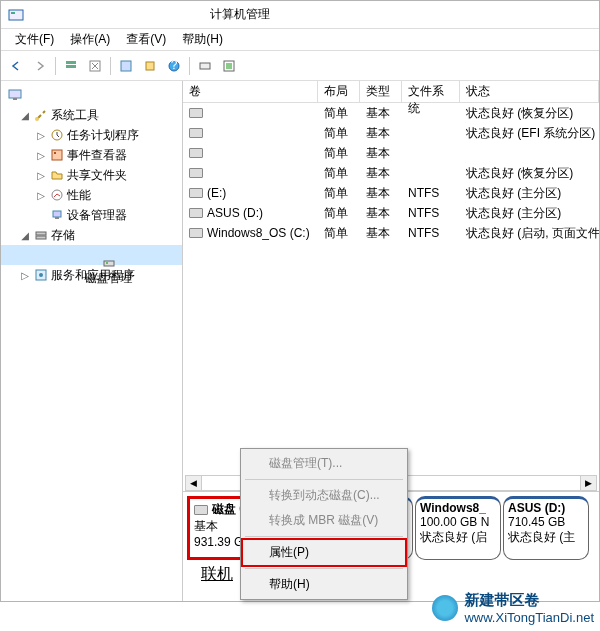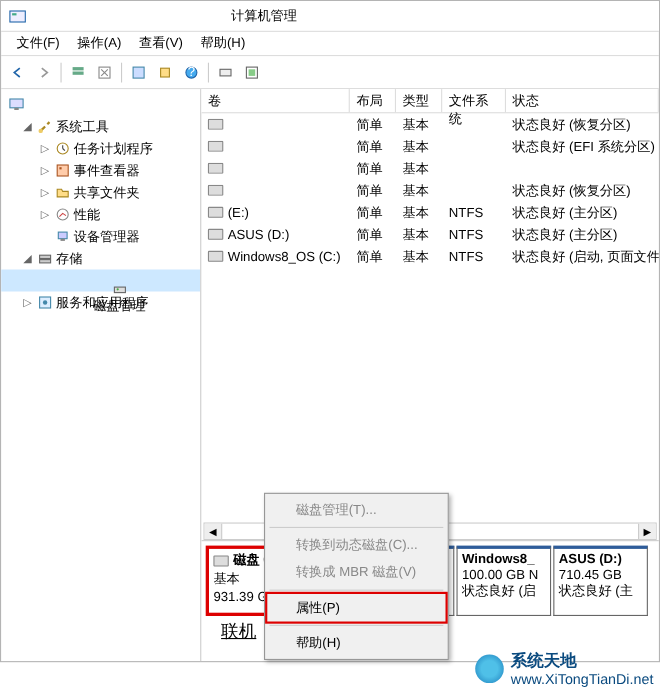--- a/index.html
+++ b/index.html
@@ -32,21 +32,21 @@
 .col-layout { width: 42px; }
 .col-type { width: 42px; }
 .col-fs { width: 58px; }
 .col-status { flex: 1; }
 .vol-scroll { position: absolute; bottom: 0; left: 2px; right: 2px; height: 16px; border: 1px solid #ccc; display: flex; }
 .vol-scroll-btn { width: 16px; background: #eee; border-right: 1px solid #ccc; display: flex; align-items: center; justify-content: center; font-size: 9px; }
 .vol-scroll-btn:last-child { border-right: none; border-left: 1px solid #ccc; margin-left: auto; }
 .disk-map { border-top: 1px solid #ccc; padding: 4px; display: flex; gap: 4px; position: relative; height: 110px; }
 .disk-info { width: 92px; border: 3px solid #d00; padding: 2px 4px; height: 64px; }
 .disk-parts { display: flex; gap: 2px; flex: 1; }
-.part { border-top: 3px solid #2e5c9a; border-left: 1px solid #666; border-right: 1px solid #666; border-bottom: 1px solid #666; padding: 2px 4px; height: 64px; overflow: hidden; font-size: 11px; }
+.part { border-top: 3px solid #2e5c9a; border-left: 1px solid #666; border-right: 1px solid #666; border-bottom: 1px solid #666; padding: 2px 4px; height: 64px; overflow: hidden; font-size: 11px; border-radius: 10px; }
 .part.small { width: 42px; }
 .part.med { width: 86px; }
 .disk-status-row { position: absolute; left: 18px; top: 72px; font-size: 16px; text-decoration: underline; }
 .context-menu { position: absolute; top: 448px; left: 240px; width: 168px; background: #f0f0f0; border: 1px solid #979797; box-shadow: 2px 2px 4px rgba(0,0,0,0.3); z-index: 100; padding: 2px; }
 .ctx-item { padding: 4px 10px 4px 26px; cursor: default; }
 .ctx-item.disabled { color: #888; }
 .ctx-item.highlight { border: 2px solid #d00; margin: -2px; }
 .ctx-sep { height: 1px; background: #ccc; margin: 3px 2px; }
 .watermark { position: absolute; right: 6px; bottom: 6px; display: flex; align-items: center; gap: 6px; z-index: 50; }
 .watermark-logo { width: 26px; height: 26px; border-radius: 50%; background: radial-gradient(circle, #4fc0e8 40%, #1a7bb9 100%); position: relative; }
@@ -352,16 +352,16 @@
   <div class="ctx-item disabled">转换成 MBR 磁盘(V)</div>
   <div class="ctx-sep"></div>
   <div class="ctx-item highlight">属性(P)</div>
   <div class="ctx-sep"></div>
   <div class="ctx-item">帮助(H)</div>
 </div>
 
 <div class="watermark">
   <div class="watermark-logo"></div>
   <div class="watermark-text">
-    <div class="t1">系统天地</div>
+    <div class="t1">新建带区卷</div>
     <div class="t2">www.XiTongTianDi.net</div>
   </div>
 </div>
 
 </body></html>

